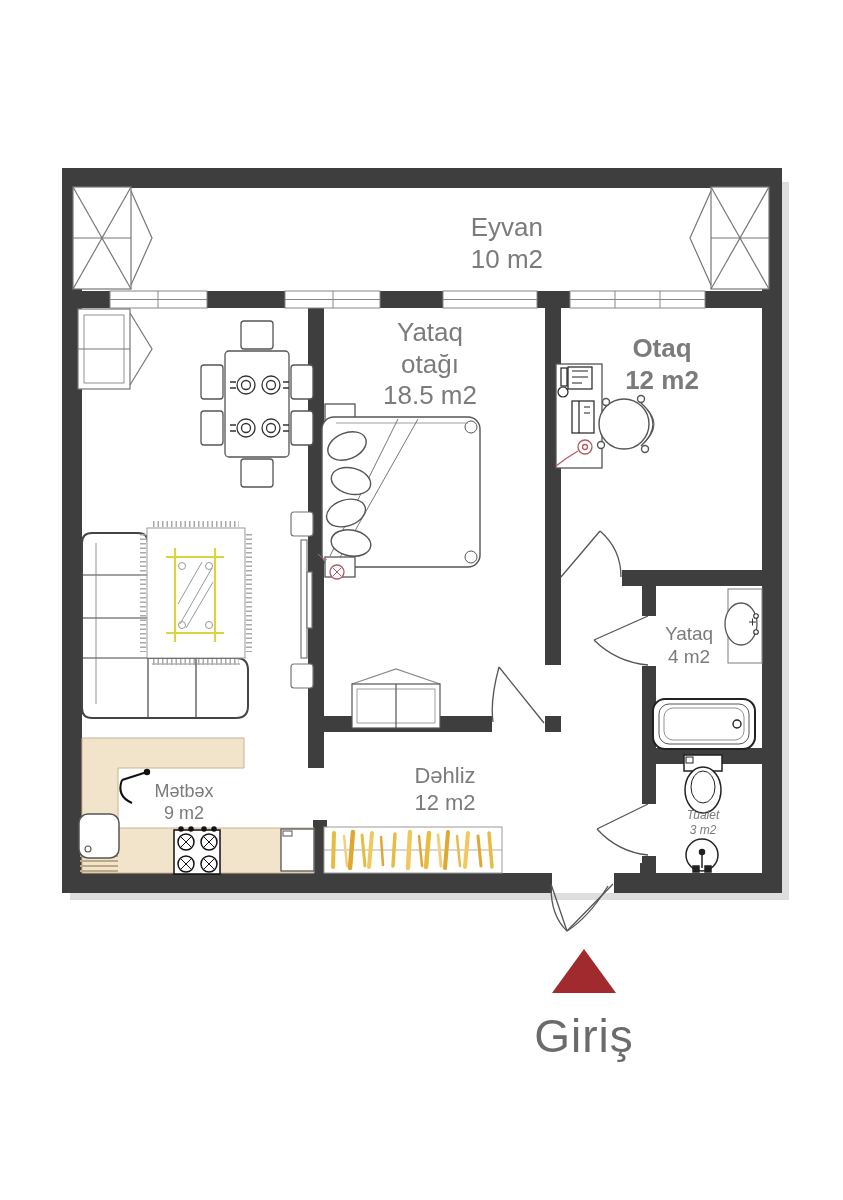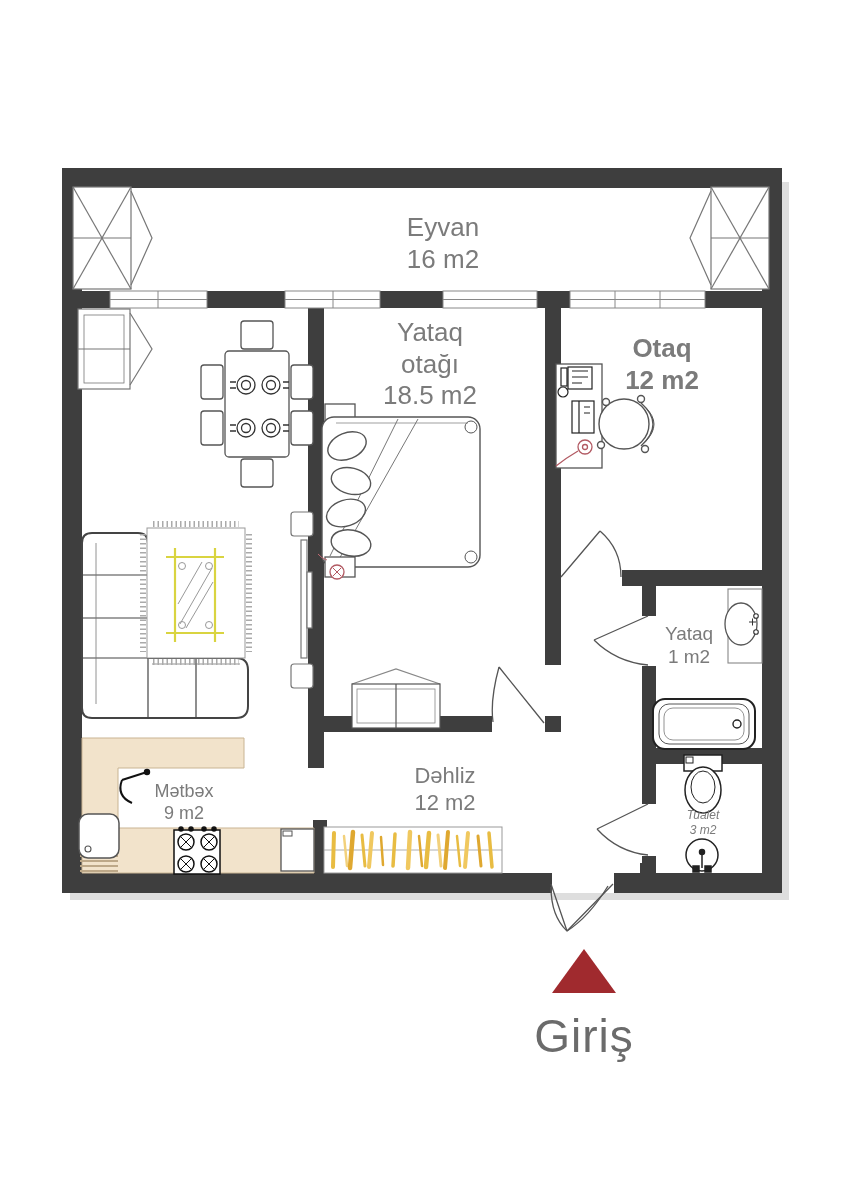--- a/index.html
+++ b/index.html
@@ -303,39 +303,39 @@
 
     <path d="M544,723 L499,667 M499,667 Q490,700 493,722"></path>
 
     <path d="M551,884 L567,931 M613,884 L567,931"></path>
     <path d="M567,931 Q551,916 551,887 M567,931 Q589,917 608,886"></path>
   </g>
 
   <polygon points="584,949 616,993 552,993" fill="#a02a2e"></polygon>
 </svg>
 
-<div class="lbl" style="left:343px;top:212px;width:200px;font-size:26px;">
+<div class="lbl" style="left:343px;top:212px;width:200px;font-size:26px;text-align:right;">
   <span>Eyvan</span>
-  <span>16 m2</span>
+  <span>10 m2</span>
 </div>
 
 <div class="lbl" style="left:372px;top:317px;width:116px;font-size:26px;">
   <span>Yataq otağı</span>
   <span>18.5 m2</span>
 </div>
 
 <div class="lbl" style="left:602px;top:333px;width:120px;font-size:26px;font-weight:bold;">
   <span>Otaq</span>
   <span>12 m2</span>
 </div>
 
 
 <div class="lbl" style="left:648px;top:622px;width:82px;font-size:19px;">
   <span>Yataq</span>
-  <span>1 m2</span>
+  <span>4 m2</span>
 </div>
 
 <div class="lbl" style="left:385px;top:763px;width:120px;font-size:22px;">
   <span>Dəhliz</span>
   <span>12 m2</span>
 </div>
 
 <div class="lbl" style="left:144px;top:781px;width:80px;font-size:18px;">
   <span>Mətbəx</span>
   <span>9 m2</span>

